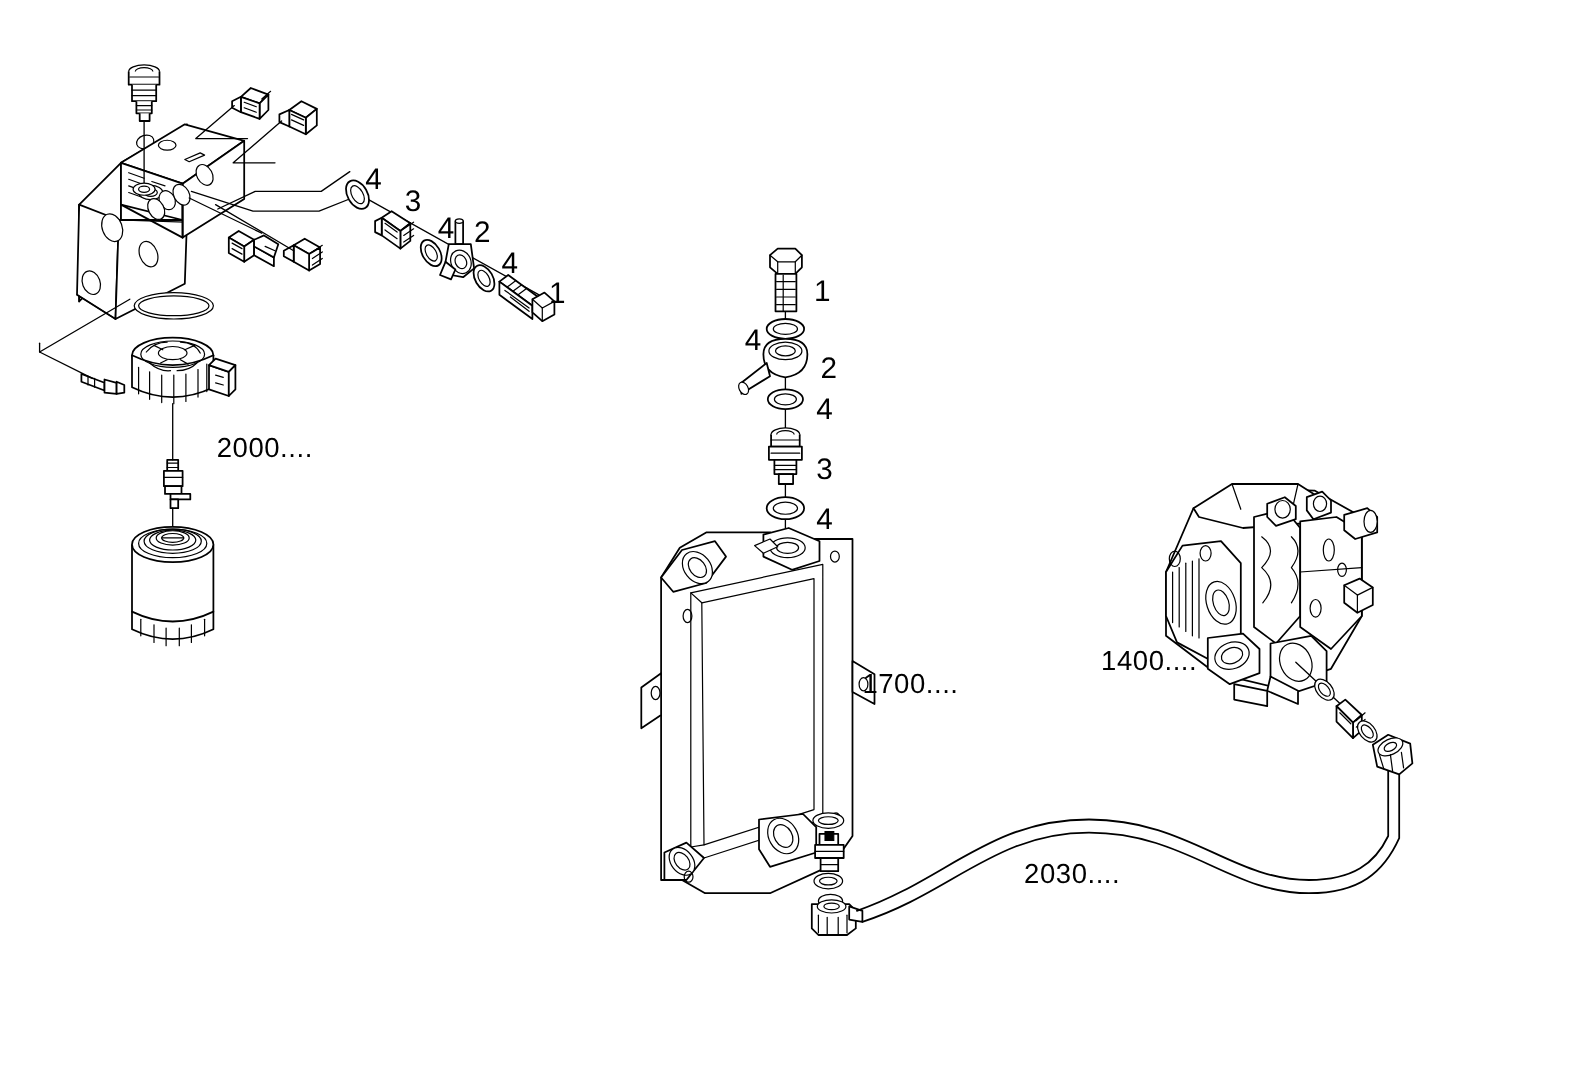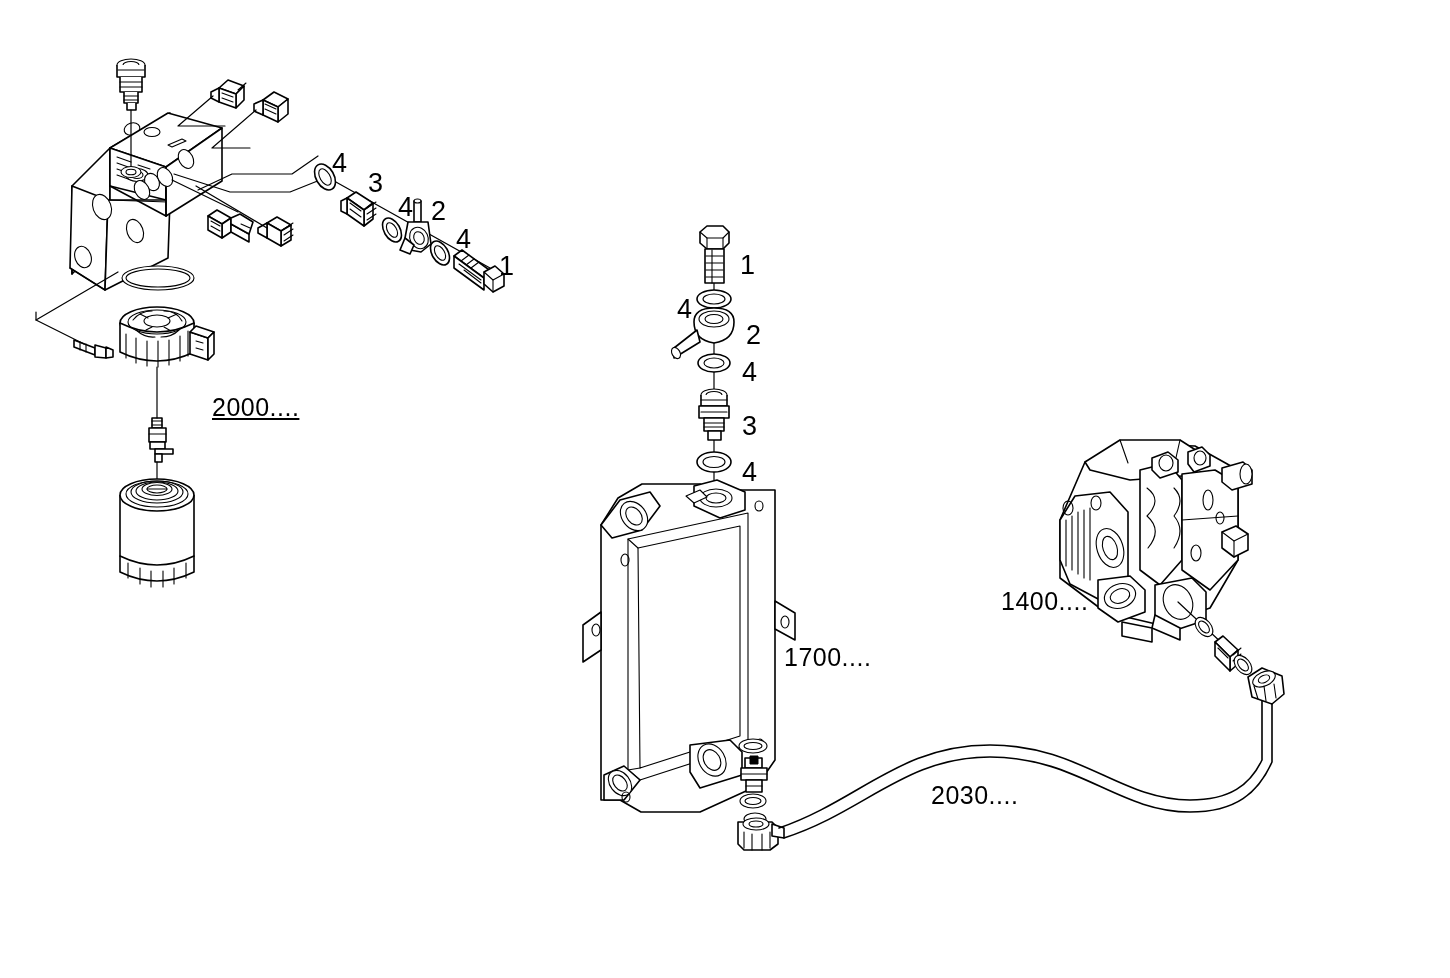--- a/index.html
+++ b/index.html
@@ -559,18 +559,18 @@
   <div class="callout" style="left:456px; top:226px;">4</div>
   <div class="callout" style="left:499px; top:253px;">1</div>
 
   <div class="callout" style="left:740px; top:252px;">1</div>
   <div class="callout" style="left:677px; top:296px;">4</div>
   <div class="callout" style="left:746px; top:322px;">2</div>
   <div class="callout" style="left:742px; top:359px;">4</div>
   <div class="callout" style="left:742px; top:413px;">3</div>
   <div class="callout" style="left:742px; top:459px;">4</div>
 
-  <div class="grouplabel" style="left:212px; top:395px;text-decoration:underline;">2000....</div>
-  <div class="grouplabel" style="left:784px; top:645px;">1700....</div>
+  <div class="grouplabel" style="left:197px; top:395px;">2000....</div>
+  <div class="grouplabel" style="left:784px; top:610px;">1700....</div>
   <div class="grouplabel" style="left:1001px; top:589px;">1400....</div>
   <div class="grouplabel" style="left:919px; top:783px;margin-left:12px;">2030....</div>
 
 </div>
 
 </body></html>

